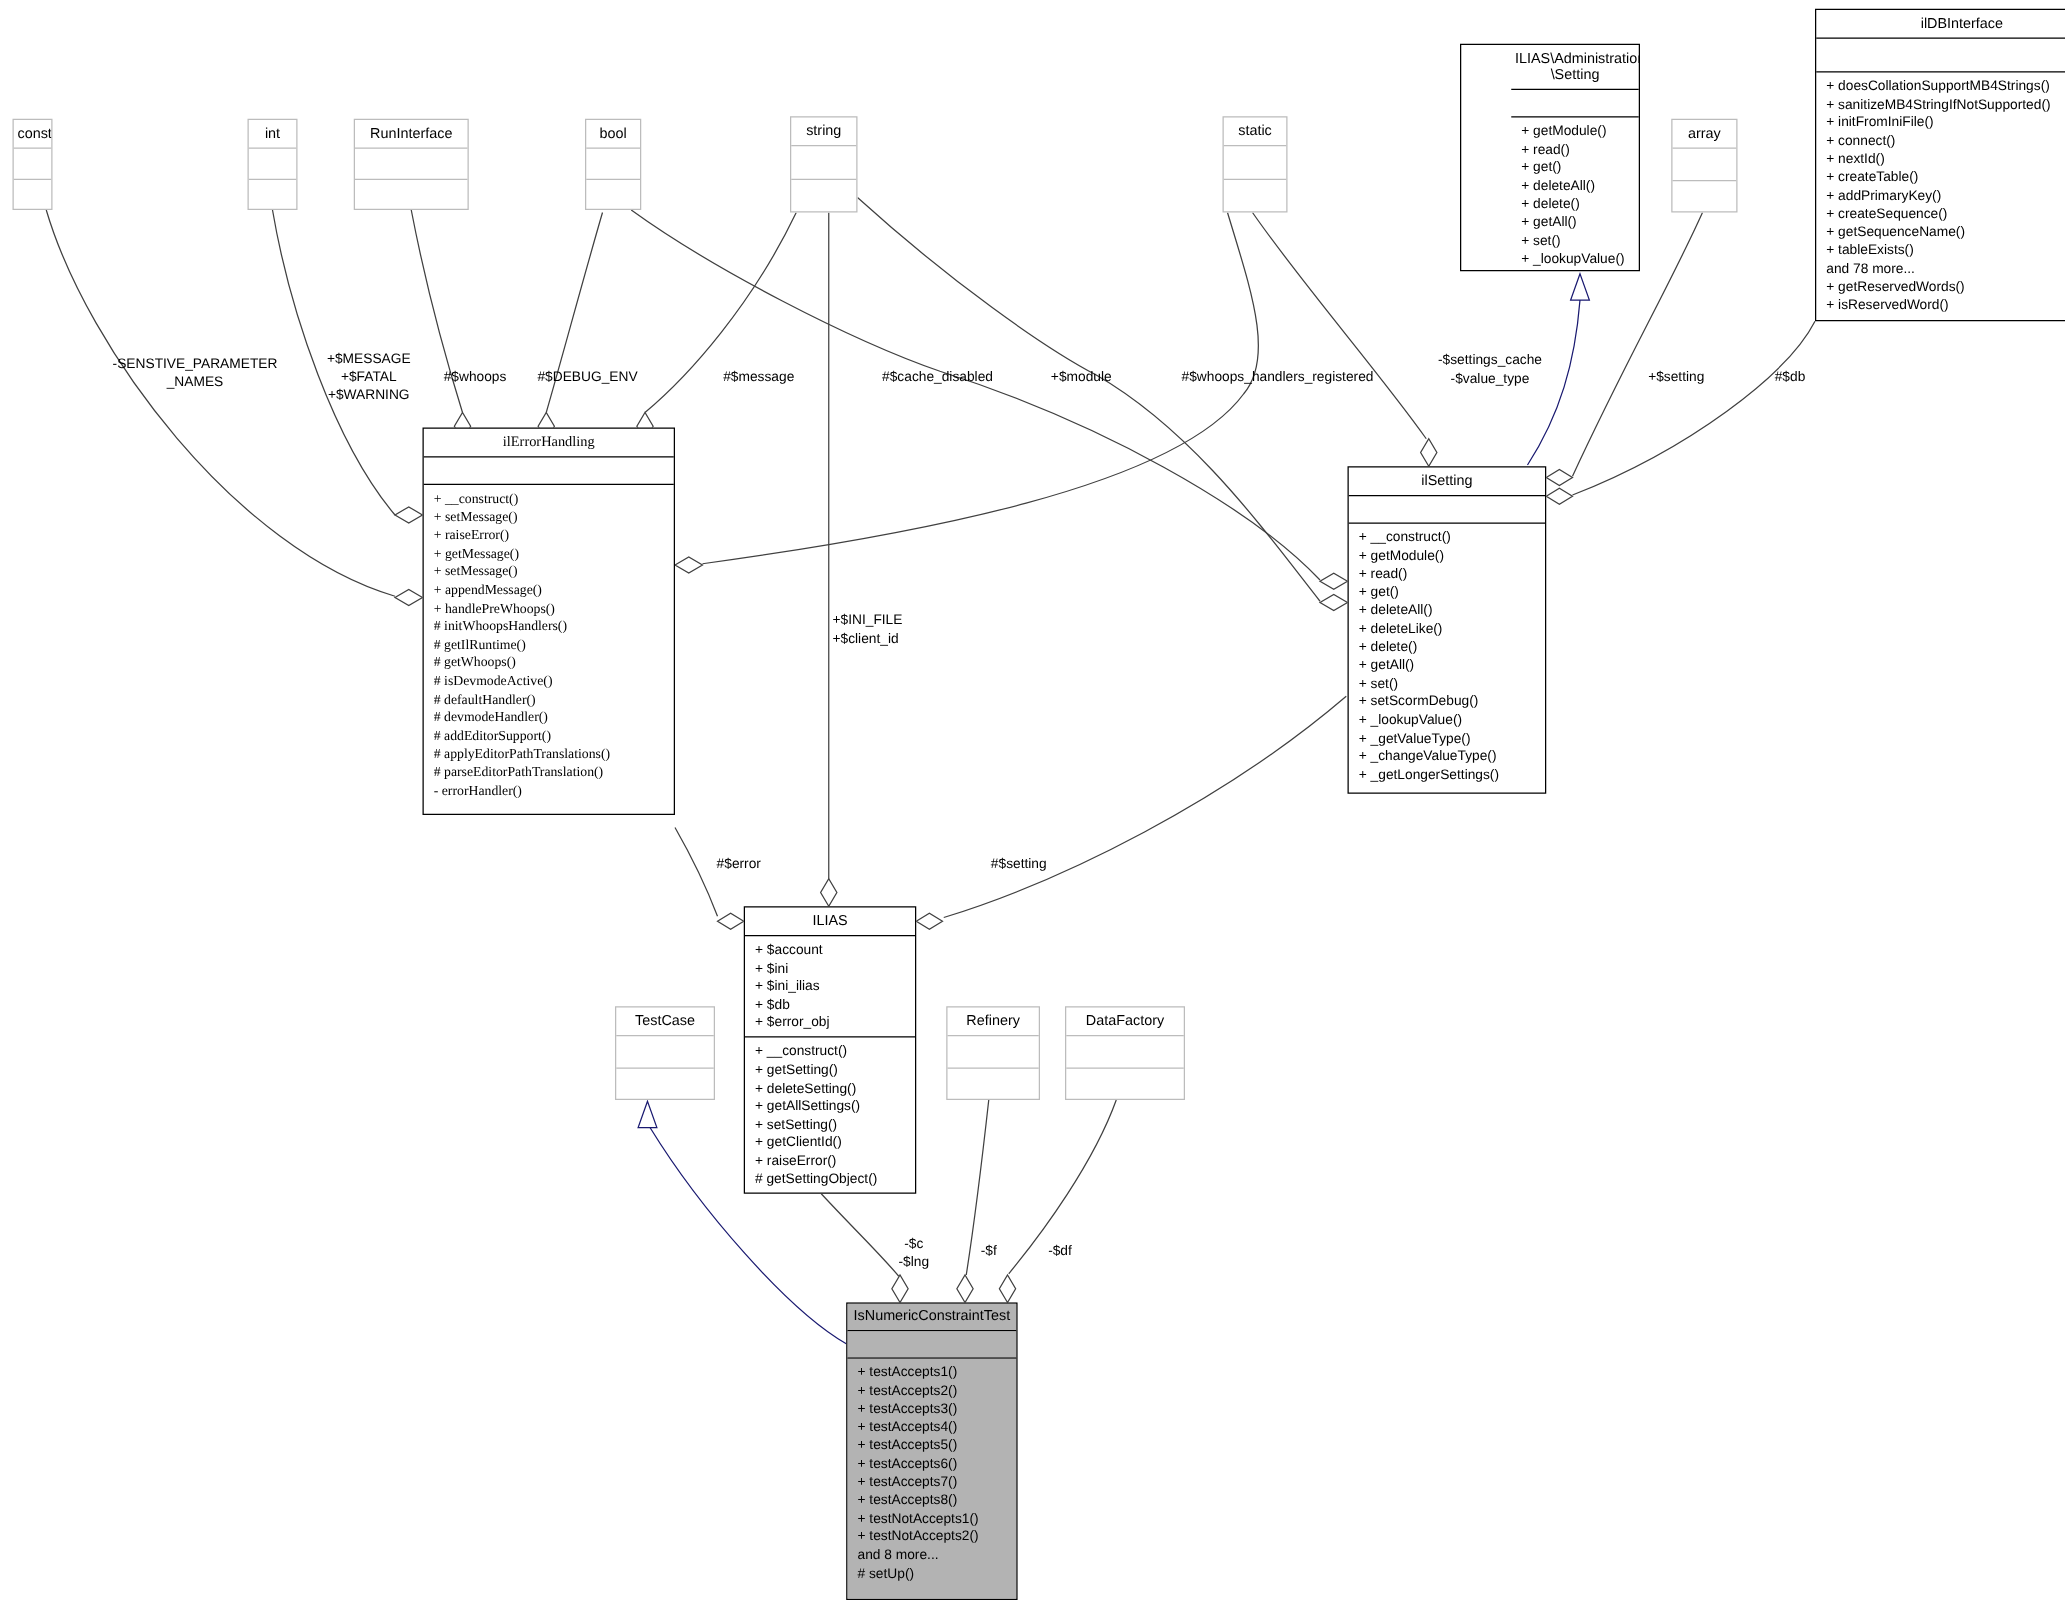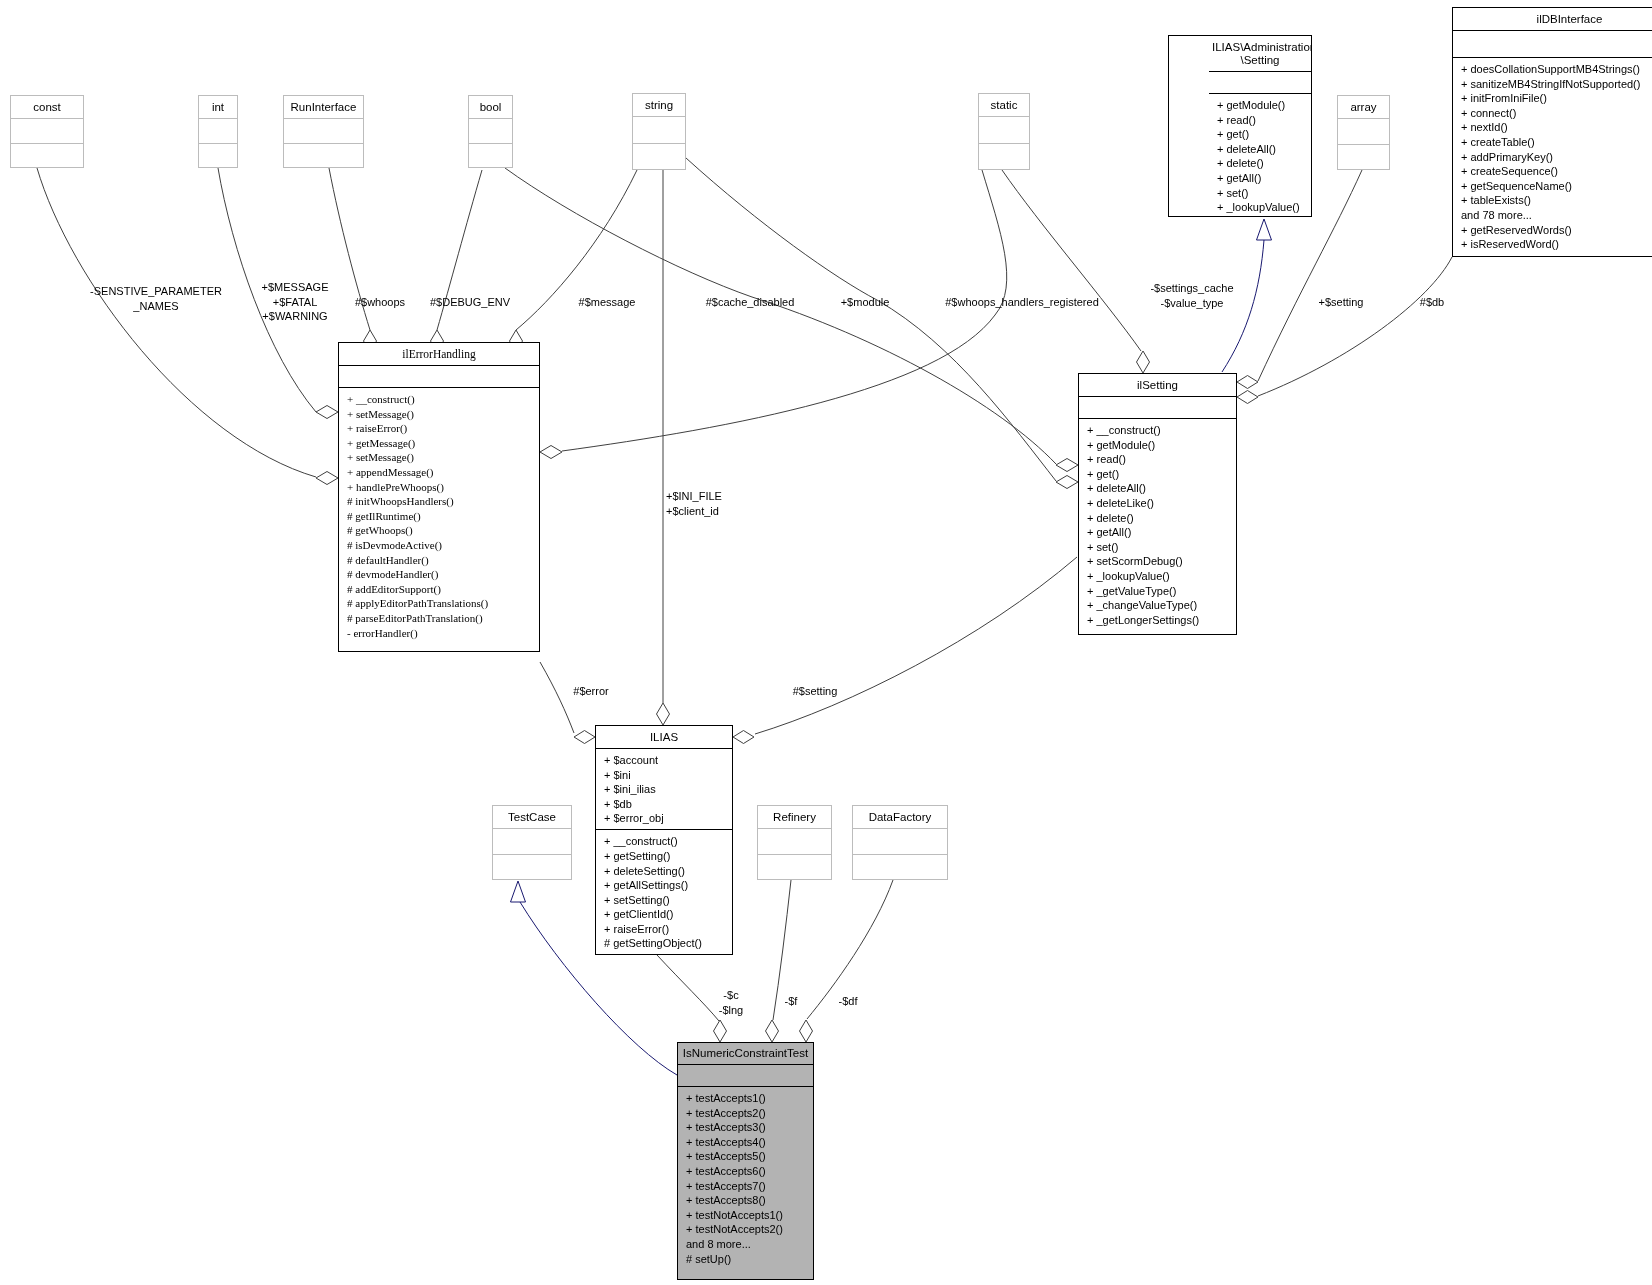--- a/index.html
+++ b/index.html
@@ -90,31 +90,31 @@
     <g fill="none" stroke="#191970" stroke-width="1">
       <path d="M677,1075 C630,1048 560,967 520,902"></path>
       <path d="M1222,372 C1248,332 1260,290 1264,240"></path>
     </g>
     <g fill="#ffffff" stroke="#191970" stroke-width="1">
       <polygon points="518,881 510.5,902 525.5,902"></polygon>
       <polygon points="1264,219 1256.5,240 1271.5,240"></polygon>
     </g>
   </svg>
 
-  <div class="uml-class type" style="left:10px;top:95px;width:74px;height:73px;">
+  <div class="uml-class type" style="left:10px;top:95px;width:32px;height:73px;">
     <div class="t">const</div>
     <div class="row"></div>
     <div class="row"></div>
   </div>
   <div class="uml-class type" style="left:198px;top:95px;width:40px;height:73px;">
     <div class="t">int</div>
     <div class="row"></div>
     <div class="row"></div>
   </div>
-  <div class="uml-class type" style="left:283px;top:95px;width:81px;height:73px;">
+  <div class="uml-class type" style="left:283px;top:95px;width:92px;height:73px;">
     <div class="t">RunInterface</div>
     <div class="row"></div>
     <div class="row"></div>
   </div>
   <div class="uml-class type" style="left:468px;top:95px;width:45px;height:73px;">
     <div class="t">bool</div>
     <div class="row"></div>
     <div class="row"></div>
   </div>
   <div class="uml-class type" style="left:632px;top:93px;width:54px;height:77px;">

